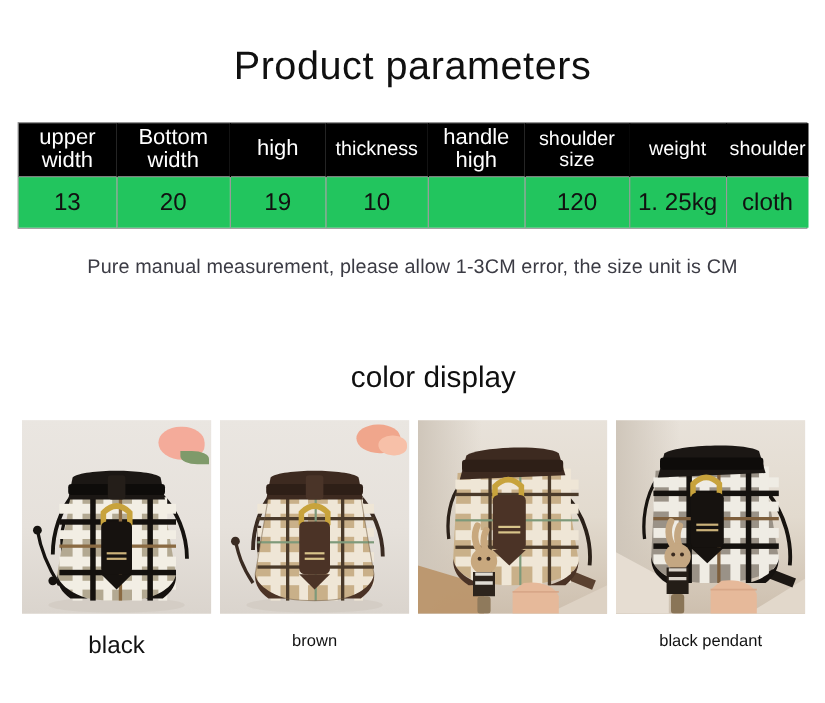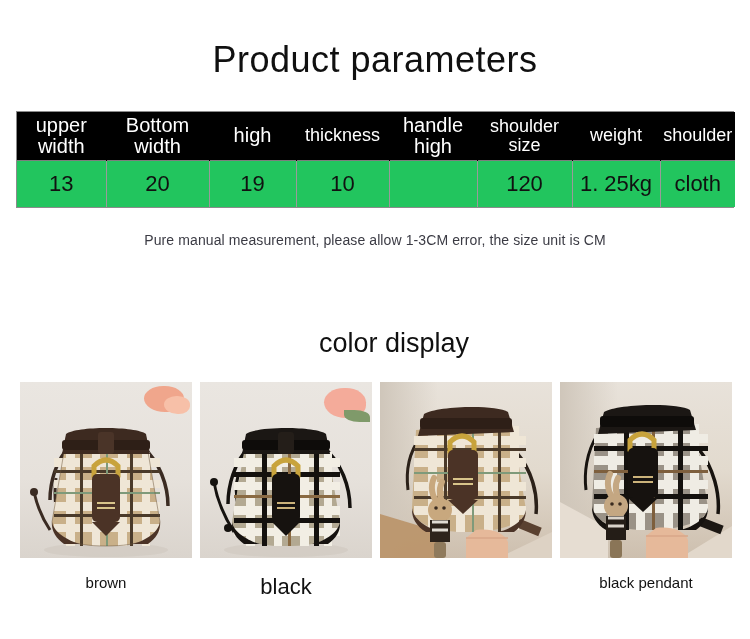--- a/index.html
+++ b/index.html
@@ -82,21 +82,21 @@
   col.c7 { width: 88px; }
   col.c8 { width: 75px; }
 
   
   .note {
     position: absolute;
     top: 232px;
     left: 0;
     width: 750px;
     text-align: center;
-    font-size: 14px;
+    font-size: 18px;
     color: #3b3b44;
     letter-spacing: 0.1px;
   }
 
   
   .section-title {
     position: absolute;
     top: 328px;
     left: 0;
     width: 750px;
@@ -206,20 +206,65 @@
 
 <div class="note">Pure manual measurement, please allow 1-3CM error, the size unit is CM</div>
 
 <div class="section-title">color display</div>
 
 <div class="gallery">
 
   <div class="gallery-item">
     <div class="photo">
       <div class="bg-studio"></div>
+      <div class="flower" style="right:6px; top:6px; width:42px; height:30px; background:#f4ab9a;"></div>
+      <div class="leaf" style="right:2px; top:28px; width:26px; height:12px;"></div>
+      <svg class="bag" width="172" height="176" viewBox="0 0 172 176">
+        <ellipse cx="86" cy="168" rx="62" ry="7" fill="#cdc6bd" opacity="0.55"></ellipse>
+        <path d="M34 150 C20 128 16 112 14 100" stroke="#15120f" stroke-width="3" fill="none"></path>
+        <path d="M48 152 C36 126 34 108 38 94" stroke="#15120f" stroke-width="3" fill="none"></path>
+        <circle cx="14" cy="100" r="4" fill="#15120f"></circle>
+        <circle cx="28" cy="146" r="4" fill="#15120f"></circle>
+        <path d="M50 64 C34 80 28 104 28 122" stroke="#15120f" stroke-width="3.5" fill="none"></path>
+        <path d="M122 64 C142 80 150 106 150 126" stroke="#15120f" stroke-width="3.5" fill="none"></path>
+        <path d="M44 70 L128 70 L140 140 C140 156 120 164 86 164 C52 164 32 156 32 140 Z" fill="#b3a992"></path>
+        <g>
+          <rect x="34" y="76" width="106" height="9" fill="#f2eee4"></rect>
+          <rect x="34" y="100" width="106" height="8" fill="#f2eee4"></rect>
+          <rect x="34" y="124" width="106" height="9" fill="#f2eee4"></rect>
+          <rect x="34" y="146" width="106" height="8" fill="#f2eee4"></rect>
+          <rect x="46" y="70" width="9" height="94" fill="#f2eee4"></rect>
+          <rect x="74" y="70" width="8" height="94" fill="#f2eee4"></rect>
+          <rect x="100" y="70" width="9" height="94" fill="#f2eee4"></rect>
+          <rect x="124" y="70" width="8" height="94" fill="#f2eee4"></rect>
+          <rect x="34" y="90" width="106" height="5" fill="#14110e"></rect>
+          <rect x="34" y="136" width="106" height="5" fill="#14110e"></rect>
+          <rect x="62" y="70" width="5" height="94" fill="#14110e"></rect>
+          <rect x="114" y="70" width="5" height="94" fill="#14110e"></rect>
+          <rect x="34" y="113" width="106" height="3" fill="#8a6a42"></rect>
+          <rect x="88" y="70" width="3" height="94" fill="#8a6a42"></rect>
+        </g>
+        <path d="M32 140 C34 152 52 160 60 162 L44 162 C36 156 32 150 32 142 Z" fill="#16120f"></path>
+        <path d="M140 140 C138 152 122 160 112 162 L128 162 C136 156 140 150 140 142 Z" fill="#16120f"></path>
+        <path d="M46 52 C56 44 116 44 126 52 L130 72 L42 72 Z" fill="#1b1714"></path>
+        <rect x="42" y="58" width="88" height="10" rx="3" fill="#0e0c0a"></rect>
+        <rect x="78" y="50" width="16" height="22" rx="3" fill="#241e19"></rect>
+        <path d="M74 84 q12 -12 24 0 l0 10 q-12 10 -24 0 Z" fill="none" stroke="#c8a33c" stroke-width="5"></path>
+        <rect x="72" y="92" width="28" height="48" rx="5" fill="#16120f"></rect>
+        <path d="M72 140 l14 14 l14 -14 Z" fill="#16120f"></path>
+        <rect x="77" y="120" width="18" height="2" fill="#cbb27a"></rect>
+        <rect x="77" y="125" width="18" height="2" fill="#cbb27a"></rect>
+      </svg>
+    </div>
+    <div class="caption big">black</div>
+  </div>
+
+  <div class="gallery-item">
+    <div class="photo">
+      <div class="bg-studio"></div>
       <div class="flower" style="right:8px; top:4px; width:40px; height:26px; background:#f0a68c;"></div>
       <div class="flower" style="right:2px; top:14px; width:26px; height:18px; background:#f7c0a8;"></div>
       <svg class="bag" width="172" height="176" viewBox="0 0 172 176">
         <ellipse cx="86" cy="168" rx="62" ry="7" fill="#cdc6bd" opacity="0.55"></ellipse>
         <path d="M30 148 C18 130 16 118 14 110" stroke="#3a2b22" stroke-width="3" fill="none"></path>
         <path d="M44 152 C34 128 34 112 36 96" stroke="#3a2b22" stroke-width="3" fill="none"></path>
         <circle cx="14" cy="110" r="4" fill="#3a2b22"></circle>
         <path d="M50 64 C36 78 30 100 30 118" stroke="#3a2b22" stroke-width="3.5" fill="none"></path>
         <path d="M122 64 C140 80 148 104 148 124" stroke="#3a2b22" stroke-width="3.5" fill="none"></path>
         <path d="M44 70 L128 70 L140 140 C140 156 120 164 86 164 C52 164 32 156 32 140 Z" fill="#c9b089"></path>
@@ -250,65 +295,20 @@
         <path d="M72 140 l14 14 l14 -14 Z" fill="#4b3326"></path>
         <rect x="77" y="120" width="18" height="2" fill="#d8c48a"></rect>
         <rect x="77" y="125" width="18" height="2" fill="#d8c48a"></rect>
       </svg>
     </div>
     <div class="caption">brown</div>
   </div>
 
   <div class="gallery-item">
     <div class="photo">
-      <div class="bg-studio"></div>
-      <div class="flower" style="right:6px; top:6px; width:42px; height:30px; background:#f4ab9a;"></div>
-      <div class="leaf" style="right:2px; top:28px; width:26px; height:12px;"></div>
-      <svg class="bag" width="172" height="176" viewBox="0 0 172 176">
-        <ellipse cx="86" cy="168" rx="62" ry="7" fill="#cdc6bd" opacity="0.55"></ellipse>
-        <path d="M34 150 C20 128 16 112 14 100" stroke="#15120f" stroke-width="3" fill="none"></path>
-        <path d="M48 152 C36 126 34 108 38 94" stroke="#15120f" stroke-width="3" fill="none"></path>
-        <circle cx="14" cy="100" r="4" fill="#15120f"></circle>
-        <circle cx="28" cy="146" r="4" fill="#15120f"></circle>
-        <path d="M50 64 C34 80 28 104 28 122" stroke="#15120f" stroke-width="3.5" fill="none"></path>
-        <path d="M122 64 C142 80 150 106 150 126" stroke="#15120f" stroke-width="3.5" fill="none"></path>
-        <path d="M44 70 L128 70 L140 140 C140 156 120 164 86 164 C52 164 32 156 32 140 Z" fill="#b3a992"></path>
-        <g>
-          <rect x="34" y="76" width="106" height="9" fill="#f2eee4"></rect>
-          <rect x="34" y="100" width="106" height="8" fill="#f2eee4"></rect>
-          <rect x="34" y="124" width="106" height="9" fill="#f2eee4"></rect>
-          <rect x="34" y="146" width="106" height="8" fill="#f2eee4"></rect>
-          <rect x="46" y="70" width="9" height="94" fill="#f2eee4"></rect>
-          <rect x="74" y="70" width="8" height="94" fill="#f2eee4"></rect>
-          <rect x="100" y="70" width="9" height="94" fill="#f2eee4"></rect>
-          <rect x="124" y="70" width="8" height="94" fill="#f2eee4"></rect>
-          <rect x="34" y="90" width="106" height="5" fill="#14110e"></rect>
-          <rect x="34" y="136" width="106" height="5" fill="#14110e"></rect>
-          <rect x="62" y="70" width="5" height="94" fill="#14110e"></rect>
-          <rect x="114" y="70" width="5" height="94" fill="#14110e"></rect>
-          <rect x="34" y="113" width="106" height="3" fill="#8a6a42"></rect>
-          <rect x="88" y="70" width="3" height="94" fill="#8a6a42"></rect>
-        </g>
-        <path d="M32 140 C34 152 52 160 60 162 L44 162 C36 156 32 150 32 142 Z" fill="#16120f"></path>
-        <path d="M140 140 C138 152 122 160 112 162 L128 162 C136 156 140 150 140 142 Z" fill="#16120f"></path>
-        <path d="M46 52 C56 44 116 44 126 52 L130 72 L42 72 Z" fill="#1b1714"></path>
-        <rect x="42" y="58" width="88" height="10" rx="3" fill="#0e0c0a"></rect>
-        <rect x="78" y="50" width="16" height="22" rx="3" fill="#241e19"></rect>
-        <path d="M74 84 q12 -12 24 0 l0 10 q-12 10 -24 0 Z" fill="none" stroke="#c8a33c" stroke-width="5"></path>
-        <rect x="72" y="92" width="28" height="48" rx="5" fill="#16120f"></rect>
-        <path d="M72 140 l14 14 l14 -14 Z" fill="#16120f"></path>
-        <rect x="77" y="120" width="18" height="2" fill="#cbb27a"></rect>
-        <rect x="77" y="125" width="18" height="2" fill="#cbb27a"></rect>
-      </svg>
-    </div>
-    <div class="caption big">black</div>
-  </div>
-
-  <div class="gallery-item">
-    <div class="photo">
       <div class="bg-stair"></div>
       <div class="wallshadow"></div>
       <svg class="bag" width="172" height="176" viewBox="0 0 172 176">
         <path d="M0 132 L60 150 L60 176 L0 176 Z" fill="#b98f63" opacity="0.85"></path>
         <path d="M118 176 L172 150 L172 176 Z" fill="#ddd2c4"></path>
         <path d="M40 56 C28 72 26 92 28 108" stroke="#2b2119" stroke-width="3" fill="none"></path>
         <path d="M136 70 C152 88 158 112 156 132" stroke="#2b2119" stroke-width="3.5" fill="none"></path>
         <path d="M126 136 L160 150" stroke="#5a4130" stroke-width="9" fill="none"></path>
         <path d="M36 48 L132 42 L146 128 C144 142 120 150 86 150 C50 150 34 140 32 126 Z" fill="#c9b089"></path>
         <g>

